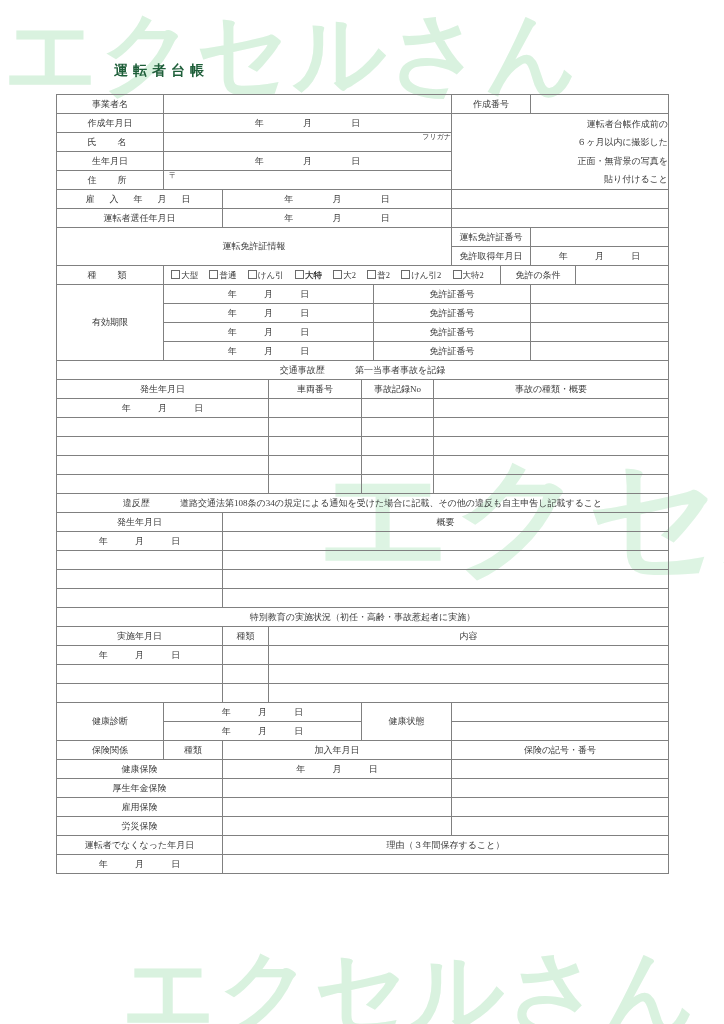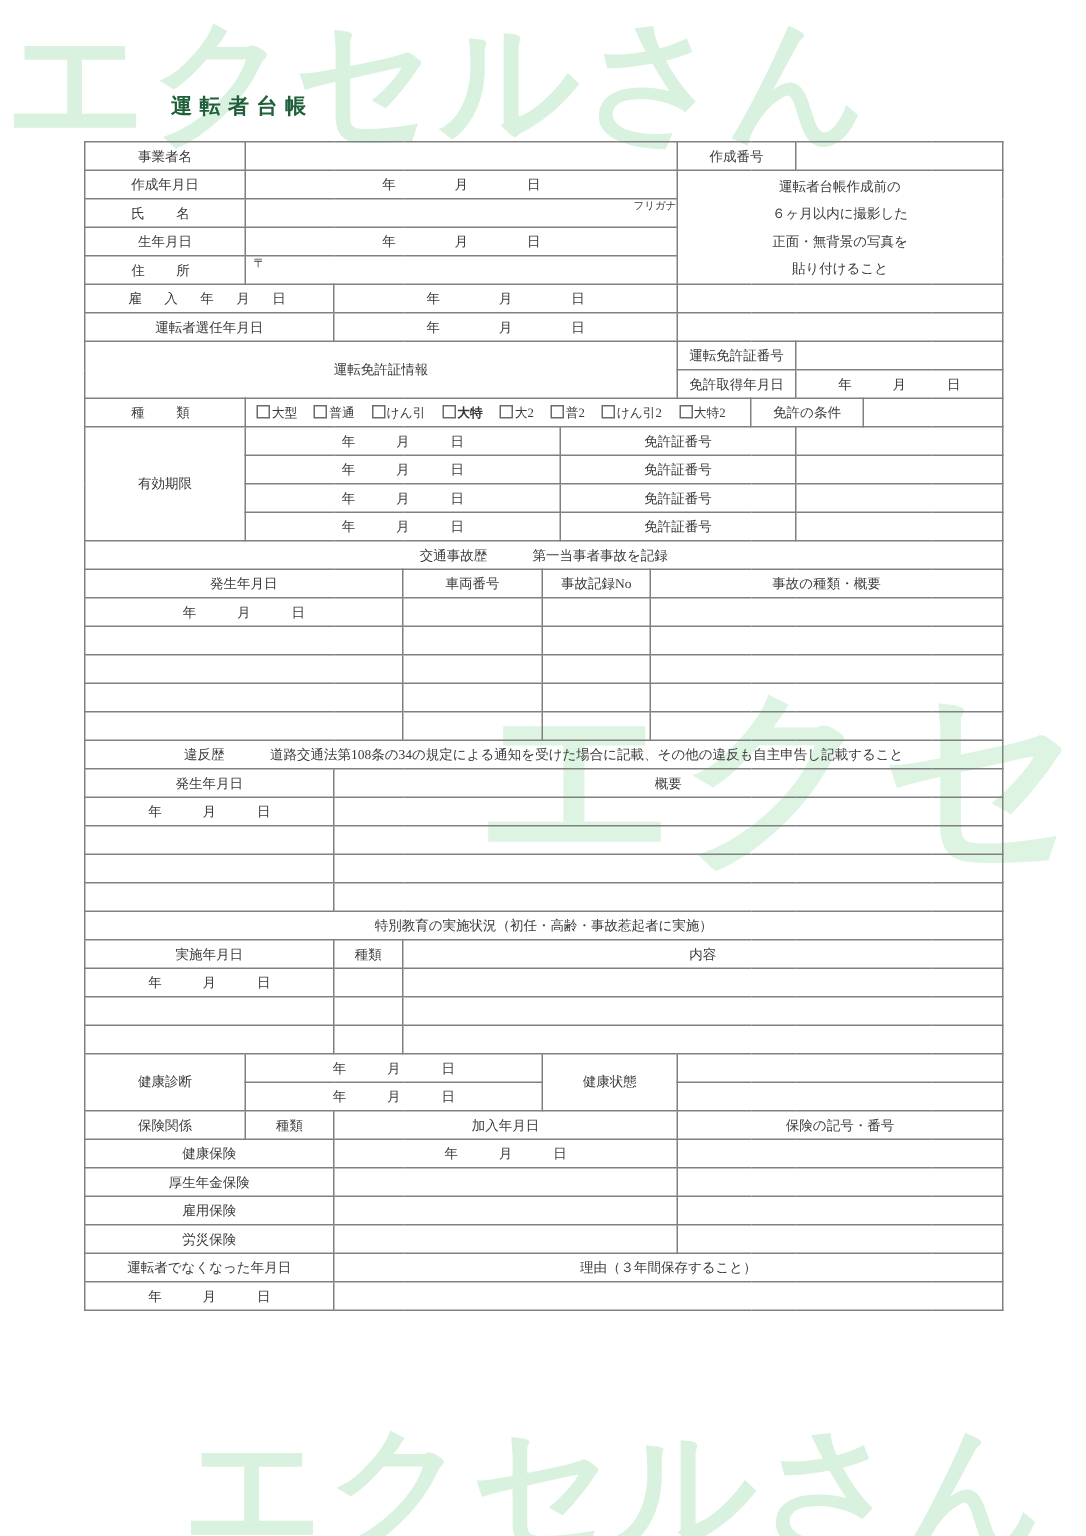--- a/index.html
+++ b/index.html
@@ -88,21 +88,21 @@
   }
   .postal {
     font-size: 8px;
     text-align: left;
     padding-left: 5px;
     vertical-align: top;
   }
   .photo-note {
     font-size: 9px;
     line-height: 2.05;
-    text-align: center;
+    text-align: right;
     vertical-align: middle;
   }
   .sec-head {
     text-align: left;
     padding-left: 4px;
     font-size: 9px;
   }
   .sec-head .note { padding-left: 28px; }
   .chk-row {
     text-align: left;

